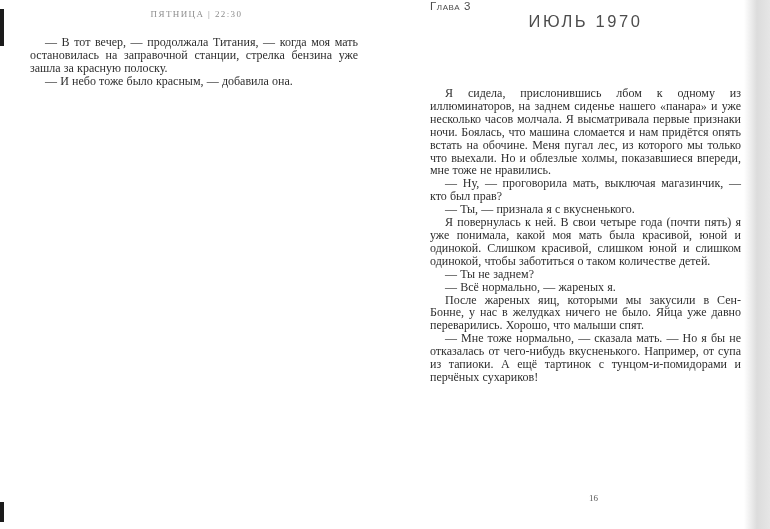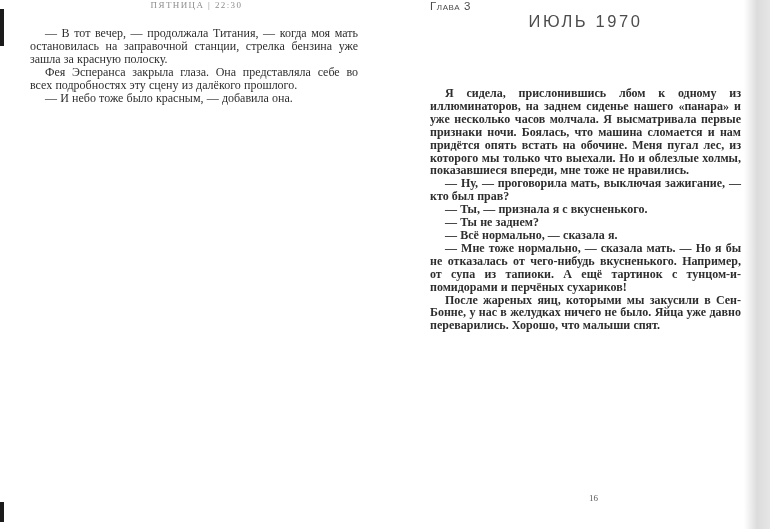--- a/index.html
+++ b/index.html
@@ -10,20 +10,21 @@
     position:relative;
     overflow:hidden;
   }
   .spread{position:absolute;inset:0;background:#ffffff;}
   .page{position:absolute;top:0;height:529px;}
   .page-left{left:0;width:385px;}
   .page-right{left:385px;width:385px;}
 
   
   .lp-header{
+    margin-top:9px;
     text-align:center;
     font-family:"Liberation Serif", serif;
     font-size:9px;
     letter-spacing:1.4px;
     color:#8d8d8d;
     padding-left:8px;
   }
   .lp-body{margin:17px 27px 0 30px;}
 
   p.book{
@@ -45,21 +46,21 @@
     letter-spacing:0.6px;
     color:#4a4a4a;
   }
   .chapter-title{
     text-align:center;
     font-family:"Liberation Sans", sans-serif;
     font-size:16.5px;
     letter-spacing:2.6px;
     color:#4d4d4d;
   }
-  .rp-body{margin-top:56px;font-weight:bold;}
+  .rp-body{margin-top:56px;}
   .page-number{
     position:absolute;
     bottom:26px;
     left:45px;
     right:29px;
     text-align:center;
     font-size:9px;
     color:#5a5a5a;
   }
 
@@ -83,37 +84,37 @@
 </style>
 </head>
 <body>
 
 <div class="spread">
 
   <div class="page page-left">
     <div class="lp-header">ПЯТНИЦА | 22:30</div>
     <div class="lp-body">
       <p class="book">— В тот вечер, — продолжала Титания, — когда моя мать остановилась на заправочной станции, стрелка бензина уже зашла за красную полоску.</p>
-      <p class="book">Фея Эсперанса закрыла глаза. Она представляла себе во всех подробностях эту сцену из далёкого прошлого.</p>
       <p class="book">— И небо тоже было красным, — добавила она.</p>
     </div>
   </div>
 
   <div class="page page-right">
     <div class="rp-content" style="height:529px;">
       <div class="chapter-label">Глава 3</div>
       <div class="chapter-title">ИЮЛЬ 1970</div>
       <div class="rp-body">
         <p class="book">Я сидела, прислонившись лбом к одному из иллюминаторов, на заднем сиденье нашего «панара» и уже несколько часов молчала. Я высматривала первые признаки ночи. Боялась, что машина сломается и нам придётся опять встать на обочине. Меня пугал лес, из которого мы только что выехали. Но и облезлые холмы, показавшиеся впереди, мне тоже не нравились.</p>
-        <p class="book">— Ну, — проговорила мать, выключая зажигание, — кто был прав?</p>
+        <p class="book">— Ну, — проговорила мать, выключая магазинчик, — кто был прав?</p>
         <p class="book">— Ты, — признала я с вкусненького.</p>
+        <p class="book">Я повернулась к ней. В свои четыре года (почти пять) я уже понимала, какой моя мать была красивой, юной и одинокой. Слишком красивой, слишком юной и слишком одинокой, чтобы заботиться о таком количестве детей.</p>
         <p class="book">— Ты не заднем?</p>
-        <p class="book">— Всё нормально, — сказала я.</p>
+        <p class="book">— Всё нормально, — жареных я.</p>
+        <p class="book">После жареных яиц, которыми мы закусили в Сен-Бонне, у нас в желудках ничего не было. Яйца уже давно переварились. Хорошо, что малыши спят.</p>
         <p class="book">— Мне тоже нормально, — сказала мать. — Но я бы не отказалась от чего-нибудь вкусненького. Например, от супа из тапиоки. А ещё тартинок с тунцом-и-помидорами и перчёных сухариков!</p>
-        <p class="book">После жареных яиц, которыми мы закусили в Сен-Бонне, у нас в желудках ничего не было. Яйца уже давно переварились. Хорошо, что малыши спят.</p>
       </div>
       <div class="page-number">16</div>
     </div>
   </div>
 
   <div class="edge-shade"></div>
 
   <div class="edge-mark top"></div>
   <div class="edge-mark bottom"></div>
 

